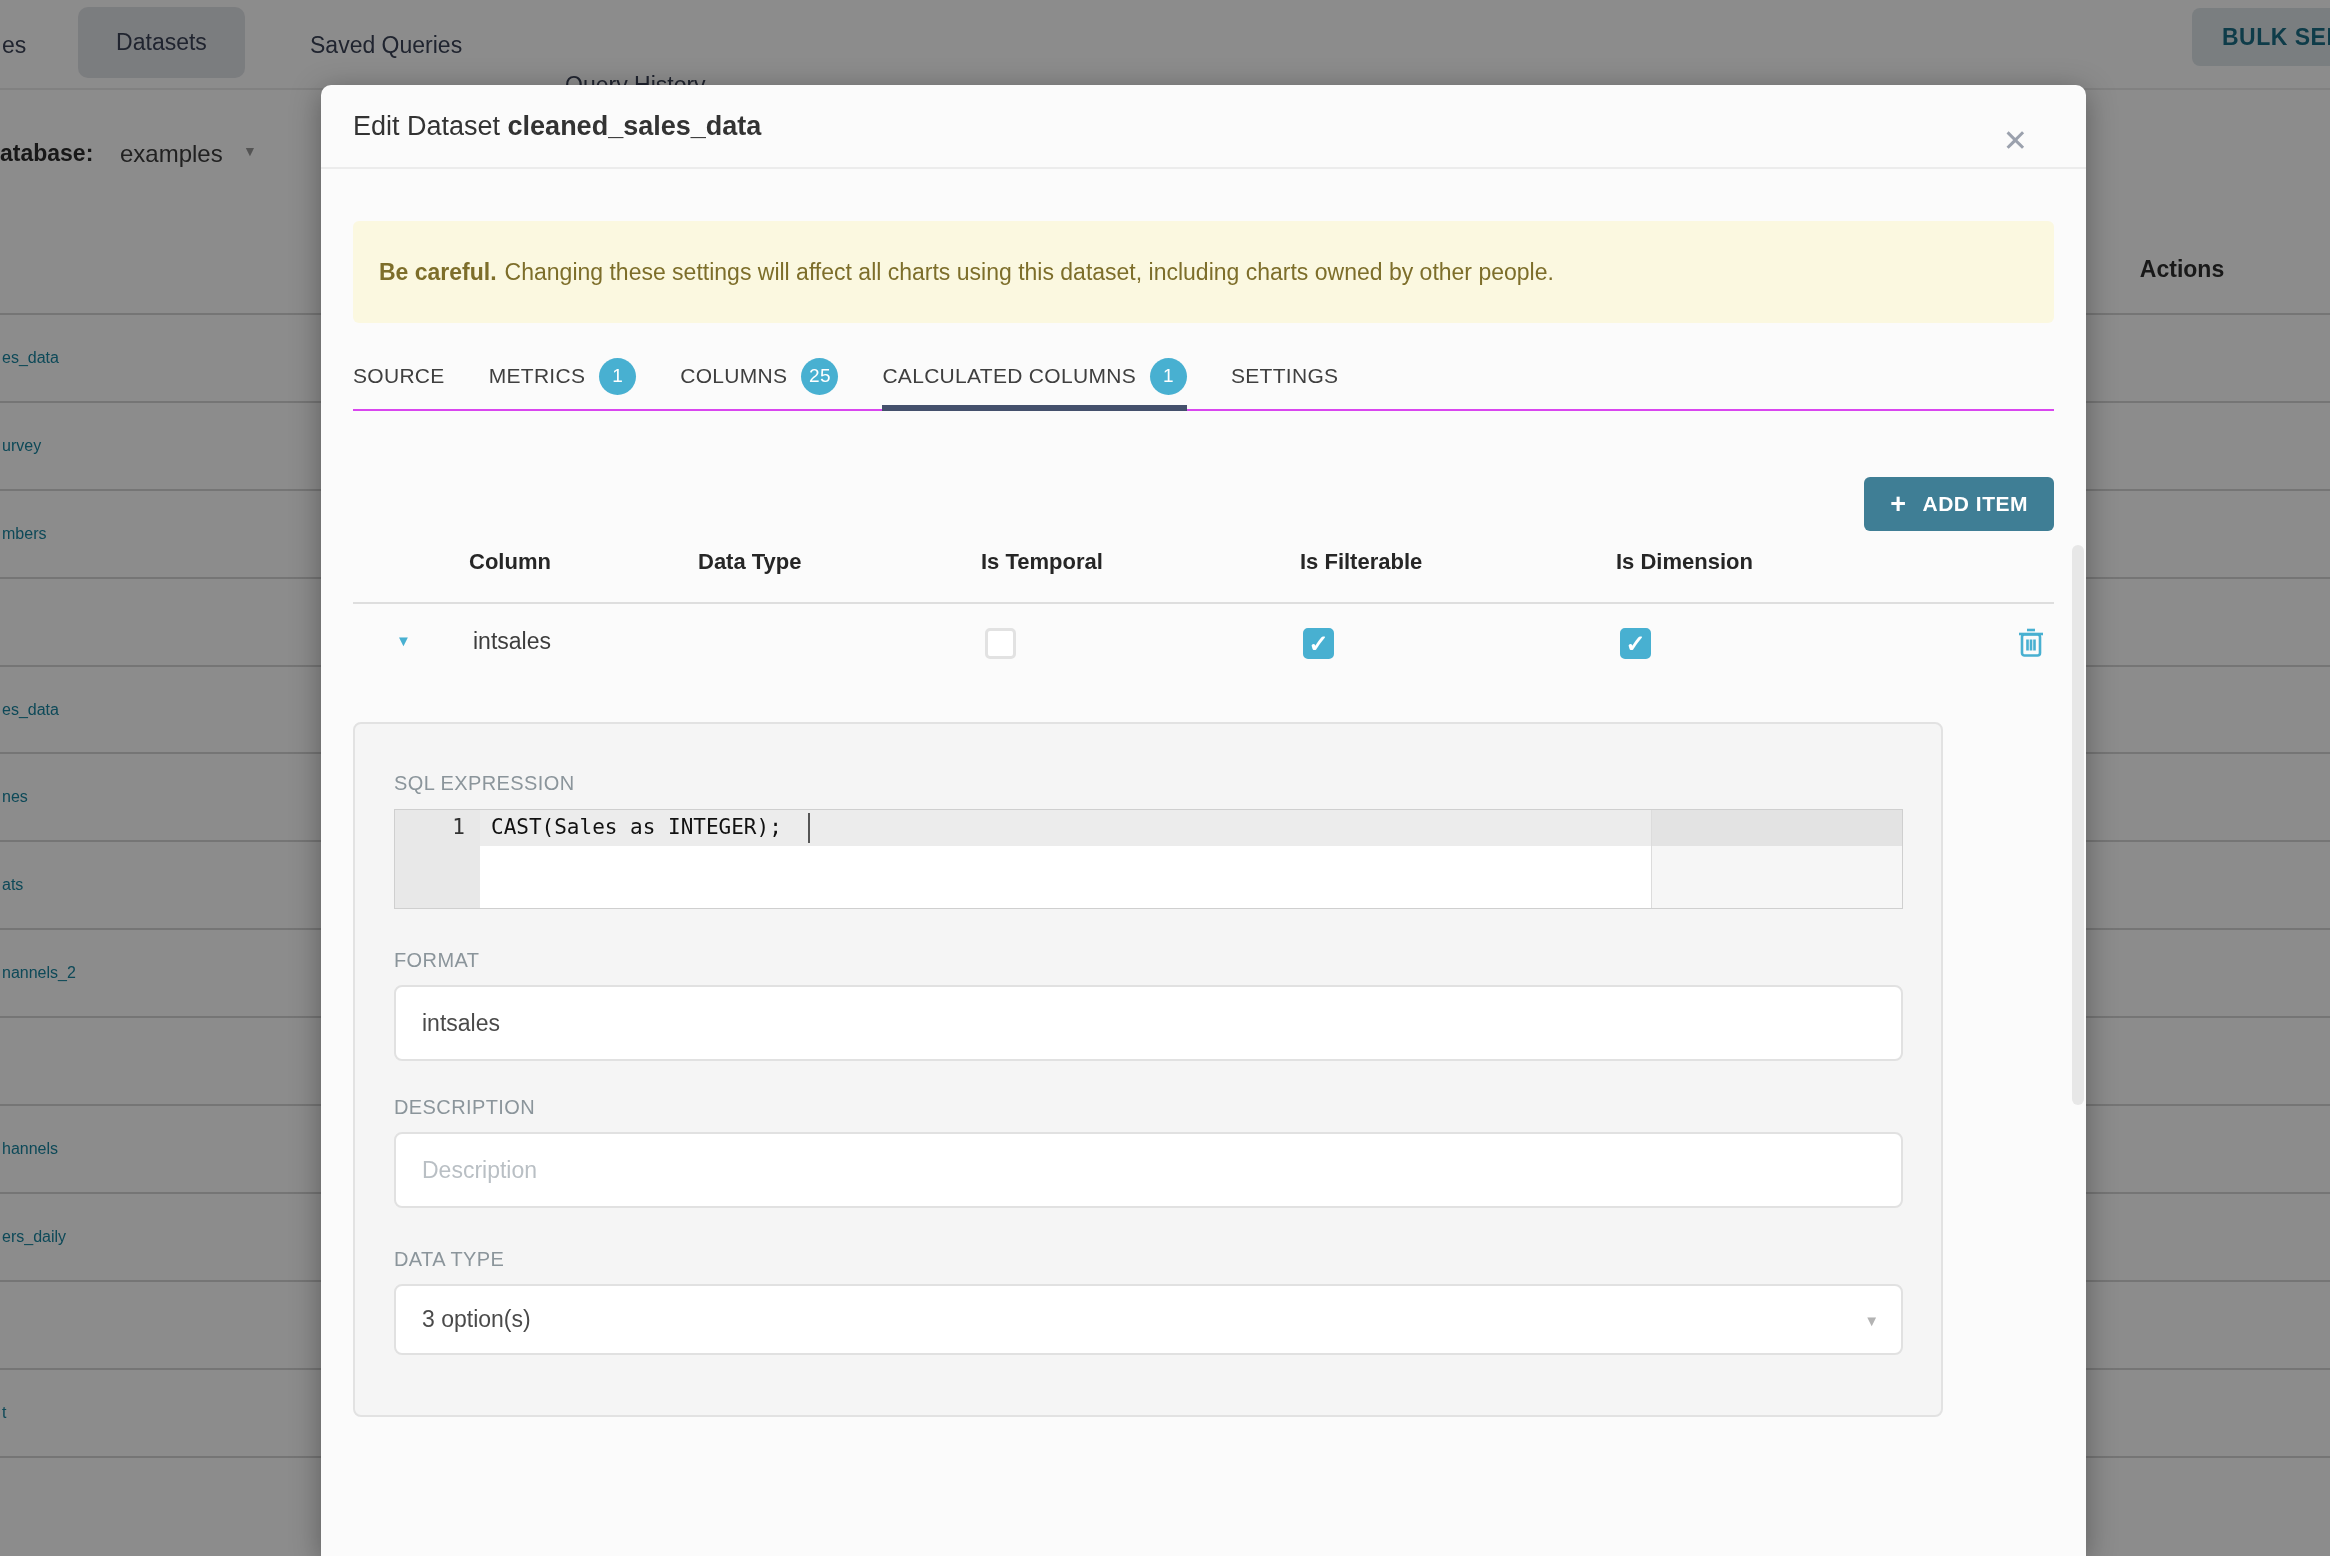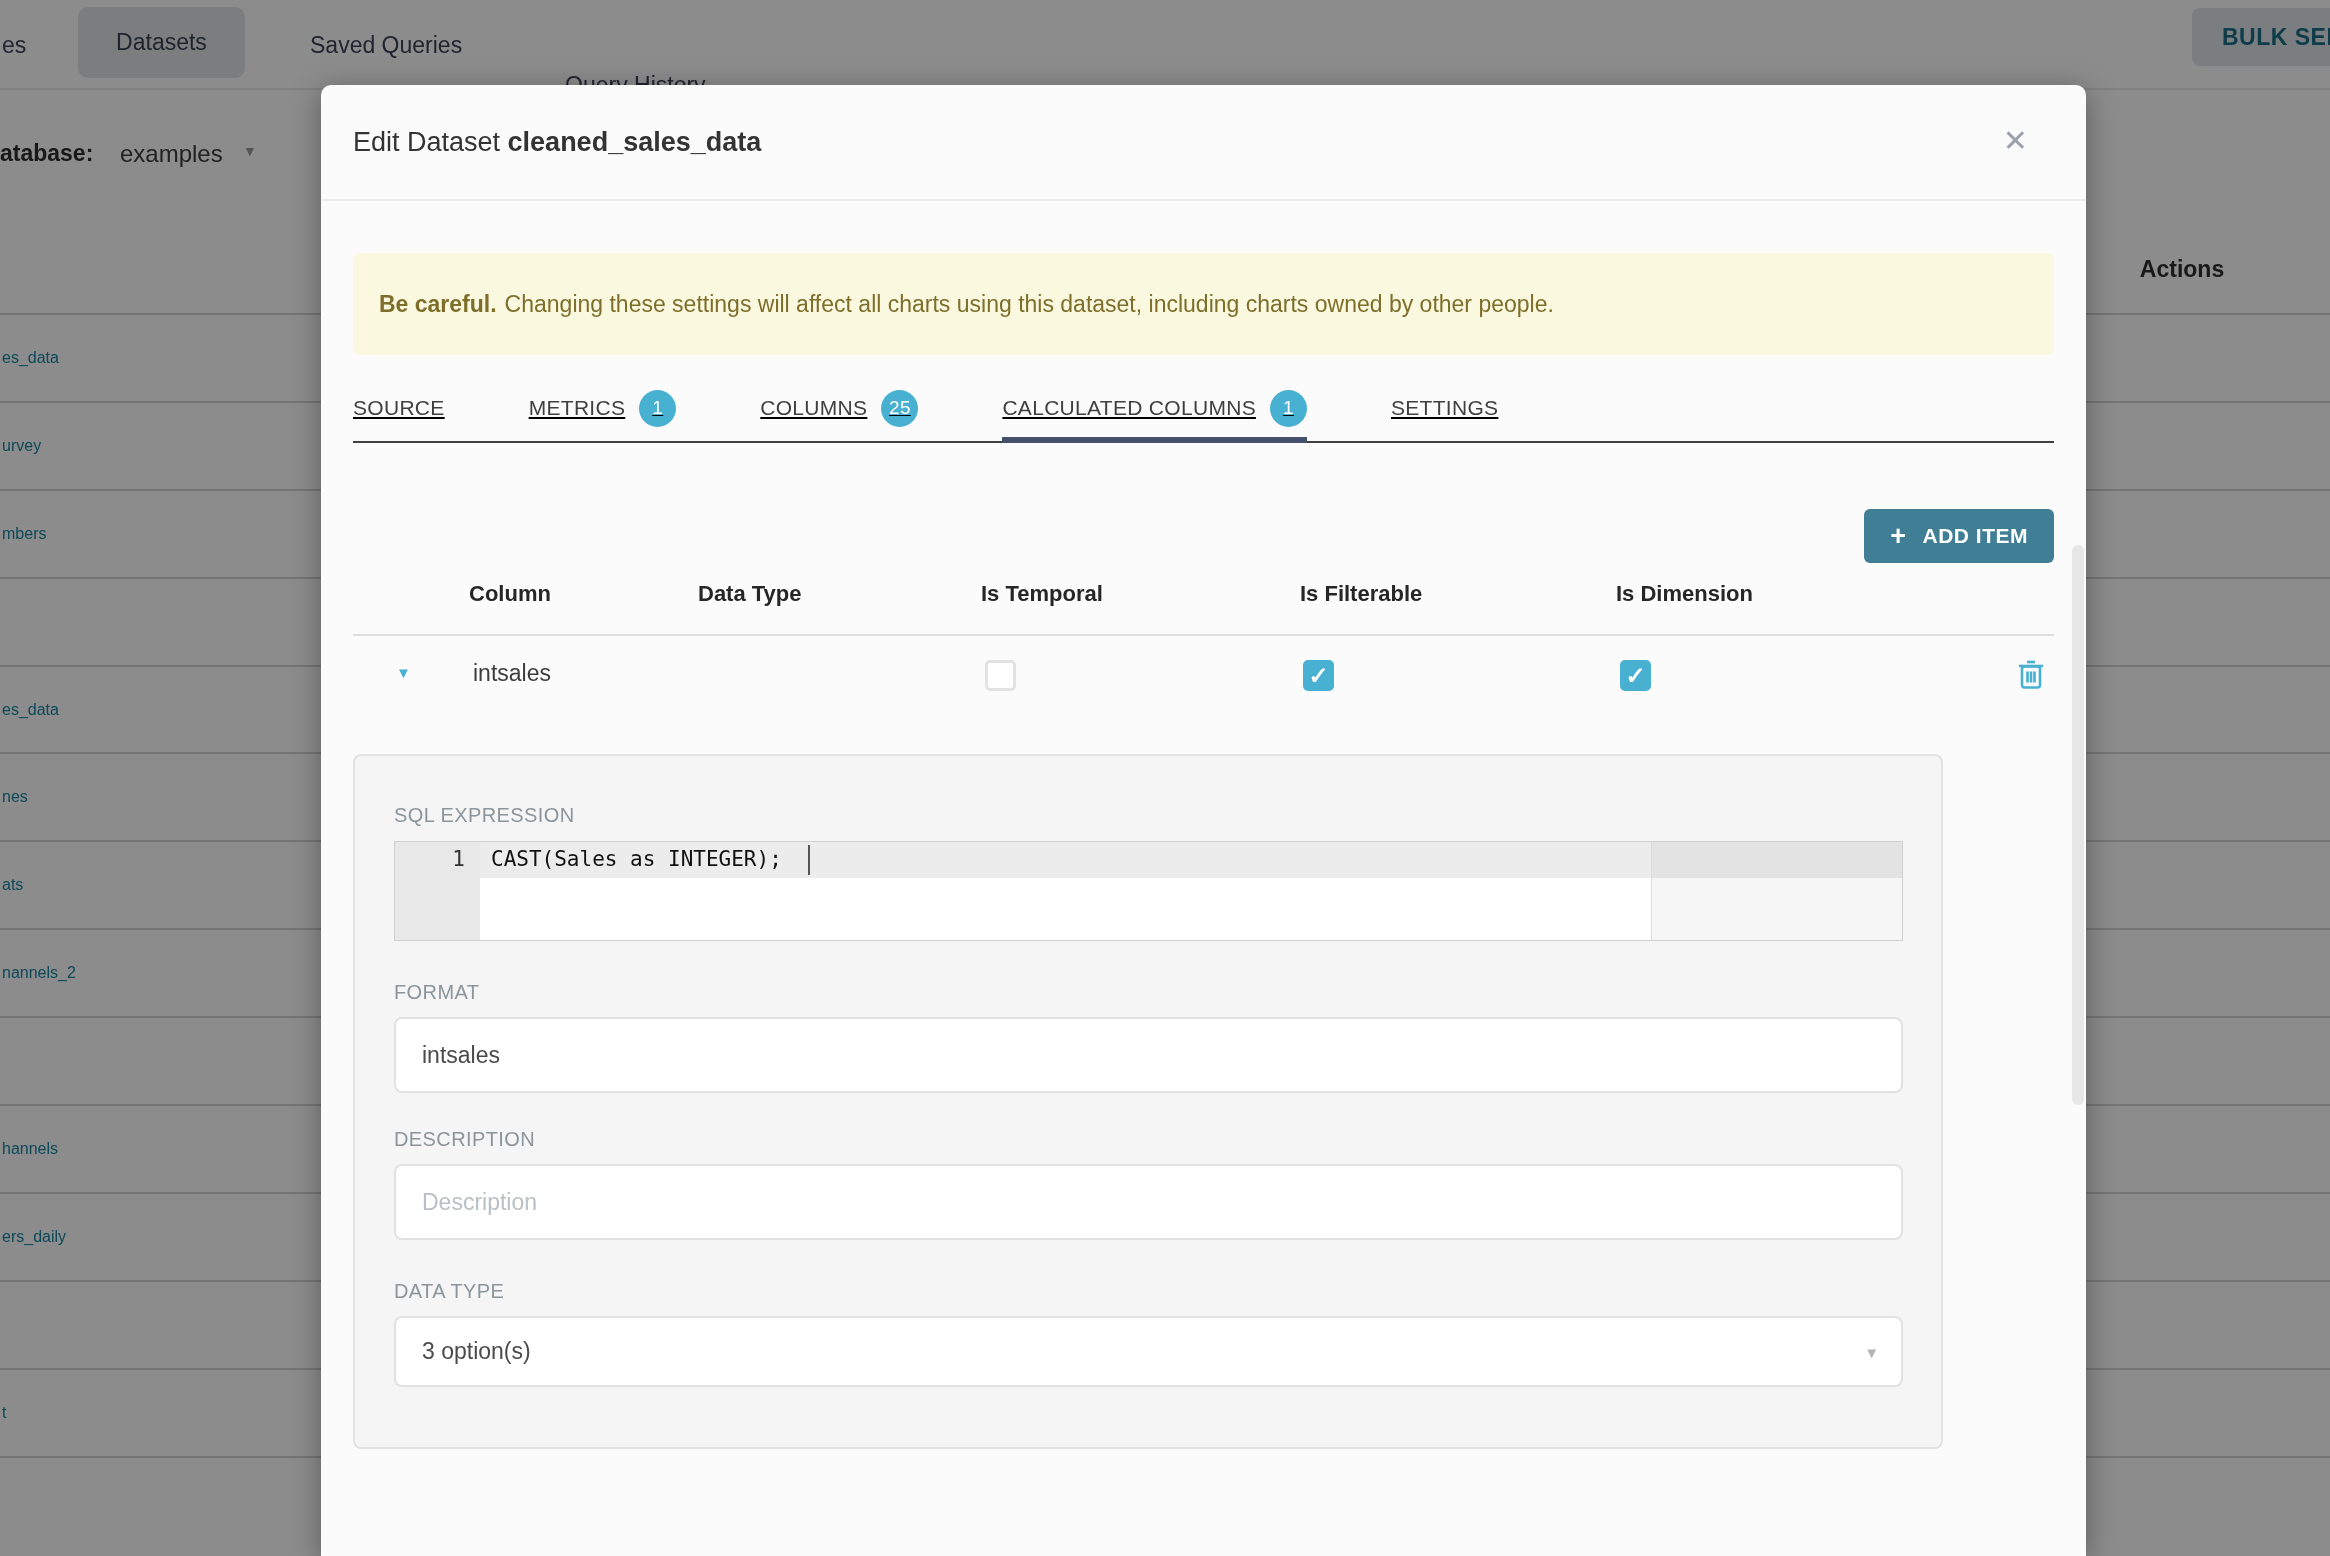--- a/index.html
+++ b/index.html
@@ -24,31 +24,31 @@
   .bg-table { position:absolute; top:225px; left:0; width:100%; }
   .bg-thead { height:88px; position:relative; }
   .actions-header { position:absolute; right:48px; top:0; width:200px; height:88px; display:flex; align-items:center; justify-content:center; font-size:23px; font-weight:bold; color:#2e2e2e; }
   .bg-row { height:87.9px; border-top:2px solid #d5d5d5; display:flex; align-items:center; }
   .bg-link { font-size:16px; color:var(--link,#1985a0); padding-left:2px; white-space:nowrap; }
 
   .overlay { position:absolute; inset:0; background:rgba(0,0,0,0.45); z-index:5; }
 
   
   .modal { position:absolute; z-index:10; left:321px; top:85px; width:1765px; height:1471px; background:#fbfbfb; border-radius:10px 10px 0 0; box-shadow:0 6px 30px rgba(0,0,0,.35); overflow:hidden; }
-  .modal-header { position:relative; height:116px; border-bottom:2px solid #ececec; display:flex; align-items:center; padding-left:32px; }
+  .modal-header { position:relative; height:84px; border-bottom:2px solid #ececec; display:flex; align-items:center; padding-left:32px; }
   .modal-title { font-size:27px; color:#333; }
   .modal-title b { font-weight:bold; }
   .modal-close { position:absolute; right:58px; top:0; height:110px; display:flex; align-items:center; font-size:30px; color:#9ba1ad; cursor:pointer; }
 
   .modal-body { position:relative; padding:0 32px; width:100%; }
 
   .warning { margin-top:52px; height:102px; background:var(--warning-bg,#fbf8e0); border-radius:6px; display:flex; align-items:center; padding:0 26px; font-size:23px; color:var(--warning-text,#7d6e2a); }
   .warning b { margin-right:8px; }
 
-  .tabs { margin-top:26px; display:flex; gap:84px; border-bottom:2px solid #404040; height:62px;text-decoration:underline; }
+  .tabs { margin-top:26px; display:flex; gap:44px; border-bottom:2px solid #d946ef; height:62px; }
   .tab { position:relative; display:flex; align-items:center; font-size:21px; color:#3f3f3f; letter-spacing:.3px; padding-bottom:6px; cursor:pointer; }
   .tab .badge { margin-left:14px; width:37px; height:37px; border-radius:50%; background:var(--accent,#48b0d1); color:#fff; font-size:19px; display:flex; align-items:center; justify-content:center; }
   .tab.active::after { content:""; position:absolute; left:0; right:0; bottom:-2px; height:6px; background:var(--underline,#44506c); }
 
   .add-row { margin-top:66px; display:flex; justify-content:flex-end; }
   .add-btn { height:54px; background:var(--button,#3f7e95); border:none; border-radius:6px; color:#fff; font-family:inherit; font-size:21px; font-weight:bold; letter-spacing:.5px; display:flex; align-items:center; gap:16px; padding:0 26px; cursor:pointer; }
   .add-btn .plus { font-size:27px; font-weight:bold; line-height:1; }
 
   .grid-head { position:relative; height:73px; border-bottom:2px solid #dedede; }
   .gh { position:absolute; top:18px; font-size:22px; font-weight:bold; color:#262626; }

